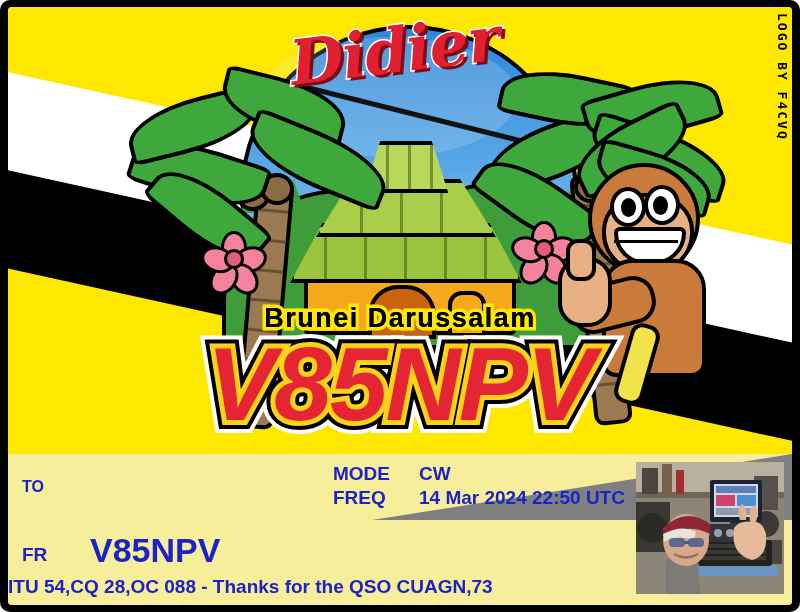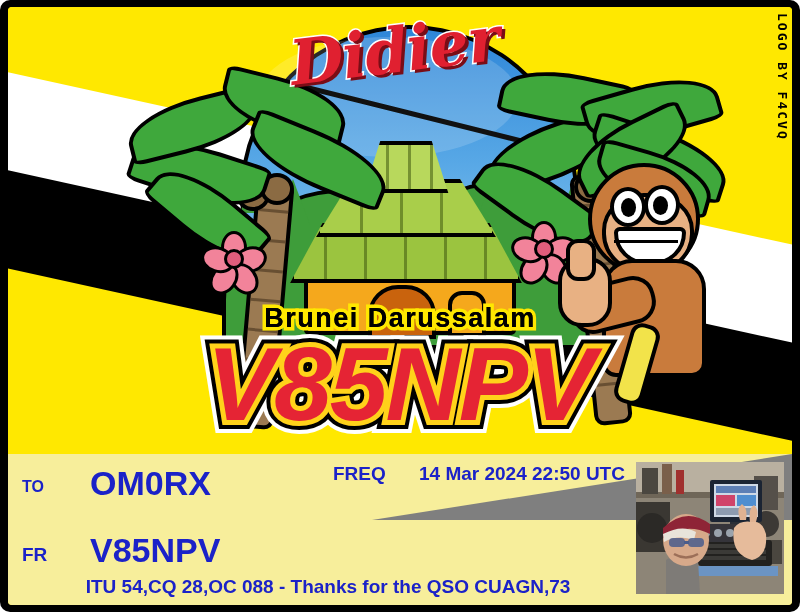--- a/index.html
+++ b/index.html
@@ -146,21 +146,21 @@
   #lbl-to{left:14px;top:24px;font-size:16px;}
   #lbl-fr{left:14px;top:90px;font-size:19px;}
   #val-to{left:82px;top:10px;font-size:34px;}
   #val-fr{left:82px;top:77px;font-size:34px;}
 
   #qso-table{position:absolute;left:325px;top:8px;color:#1B22C8;
              font-size:19px;font-weight:bold;border-collapse:collapse;}
   #qso-table td{padding:1px 0;white-space:nowrap;}
   #qso-table td.k{width:86px;}
 
-  #footer{position:absolute;left:0;top:122px;width:640px;text-align:center;
+  #footer{position:absolute;left:0;top:122px;width:640px;text-align:left;
           color:#1B22C8;font-size:19px;font-weight:bold;}
 
   
   #photo{position:absolute;left:628px;top:8px;width:148px;height:132px;
          overflow:hidden;background:#2a2a2a;}
   #photo svg{display:block;}
 
   
   #credit{position:absolute;right:2px;top:6px;width:24px;height:150px;
           color:#000;font-size:13px;font-weight:bold;letter-spacing:2px;
@@ -298,26 +298,29 @@
     <div class="callbig" id="call-fill">V85NPV</div>
 
     <div id="credit">LOGO BY F4CVQ</div>
   </div>
 
   <div id="info">
 
     <div id="gray-wedge"></div>
 
     <div class="lbl" id="lbl-to">TO</div>
-    <div class="lbl" id="val-to">OM0RX</div>
     <div class="lbl" id="lbl-fr">FR</div>
     <div class="lbl" id="val-fr">V85NPV</div>
 
     <table id="qso-table">
       <tbody>
+        <tr>
+              <td class="k">MODE</td>
+              <td>CW</td>
+            </tr>
         <tr>
               <td class="k">FREQ</td>
               <td>14 Mar 2024 22:50 UTC</td>
             </tr>
       </tbody>
     </table>
 
     <div id="footer">ITU 54,CQ 28,OC 088 - Thanks for the QSO CUAGN,73</div>
 
     <div id="photo">

